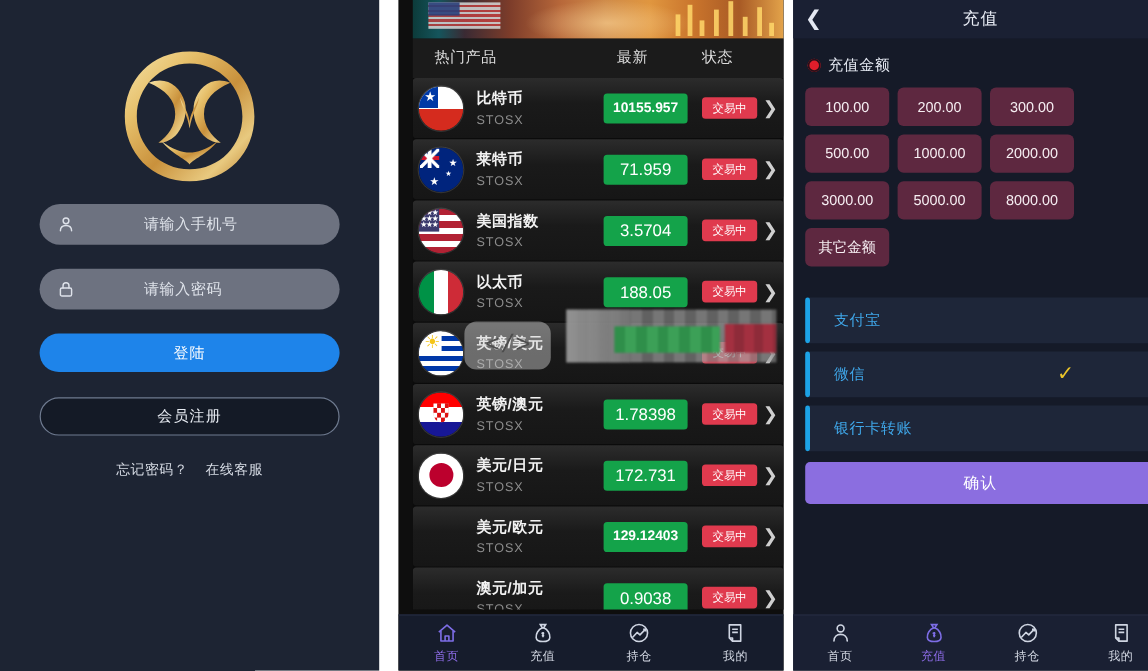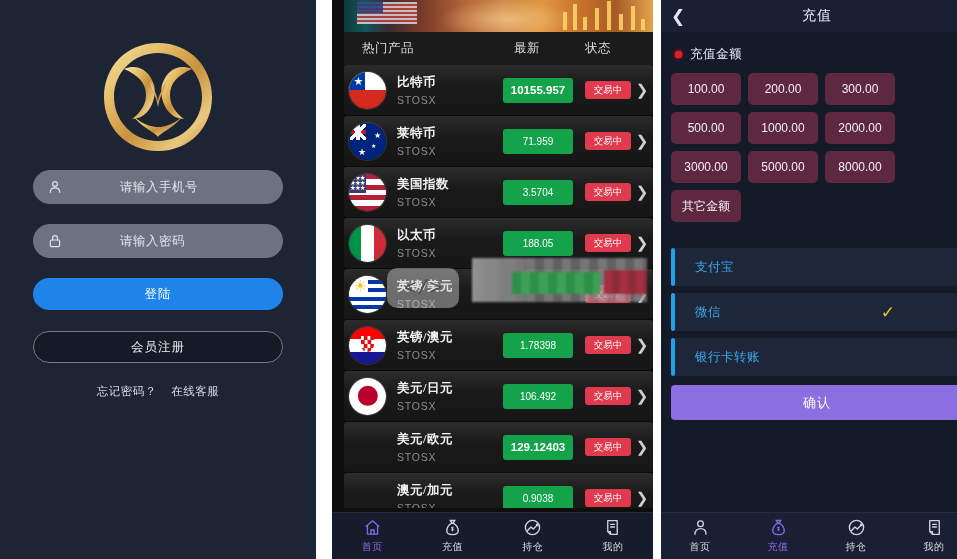--- a/index.html
+++ b/index.html
@@ -99,26 +99,26 @@
     display: flex; align-items: center; position: relative;
     cursor: pointer;
   }
   .mrow .flagico {
     width: 37px; height: 37px; border-radius: 50%; margin-left: 5px;
     flex: 0 0 37px; overflow: hidden; position: relative;
     box-shadow: 0 0 0 1px rgba(255,255,255,.12), inset 0 -5px 9px rgba(0,0,0,.45);
   }
   .mrow .flagico.empty { visibility: hidden; }
   .mrow .nm { margin-left: 11px; flex: 1; min-width: 0; }
-  .mrow .nm .t1 { color: #f2f2f2; font-size: 12.5px; font-weight: bold; letter-spacing: .5px; font-family: Liberation Serif, serif; }
+  .mrow .nm .t1 { color: #f2f2f2; font-size: 12.5px; font-weight: bold; letter-spacing: .5px; }
   .mrow .nm .t2 { color: #8d8d8d; font-size: 10.5px; margin-top: 3px; letter-spacing: .8px; }
   .price {
     width: 70px; height: 25px; border-radius: 3px;
     background: #14a34a; color: #ffffff;
-    font-size: 10px; display: flex; align-items: center; justify-content: center;
+    font-size: 14px; display: flex; align-items: center; justify-content: center;
     flex: 0 0 70px;
   }
   .price.wide { font-size: 11.5px; font-weight: bold; }
   .state {
     width: 46px; height: 18px; border-radius: 3px; margin-left: 12px;
     background: #e03a4e; color: #ffffff; font-size: 9.5px;
     display: flex; align-items: center; justify-content: center; flex: 0 0 46px;
   }
   .chev { width: 22px; text-align: center; color: #cfcfcf; font-size: 15px; flex: 0 0 22px; }
   .watermark {
@@ -379,21 +379,21 @@
         </div>
         <div class="mrow">
           <div class="flagico">
             <div style="position:absolute;inset:0;background:#fff"></div>
             <div style="position:absolute;left:50%;top:50%;transform:translate(-50%,-50%);width:55%;height:55%;border-radius:50%;background:#bc002d"></div>
           </div>
           <div class="nm">
             <div class="t1">美元/日元</div>
             <div class="t2">STOSX</div>
           </div>
-          <div class="price">106.492</div>
+          <div class="price">172.731</div>
           <div class="state">交易中</div>
           <div class="chev">❯</div>
         </div>
         <div class="mrow">
           <div class="flagico empty"></div>
           <div class="nm">
             <div class="t1">美元/欧元</div>
             <div class="t2">STOSX</div>
           </div>
           <div class="price wide">129.12403</div>

